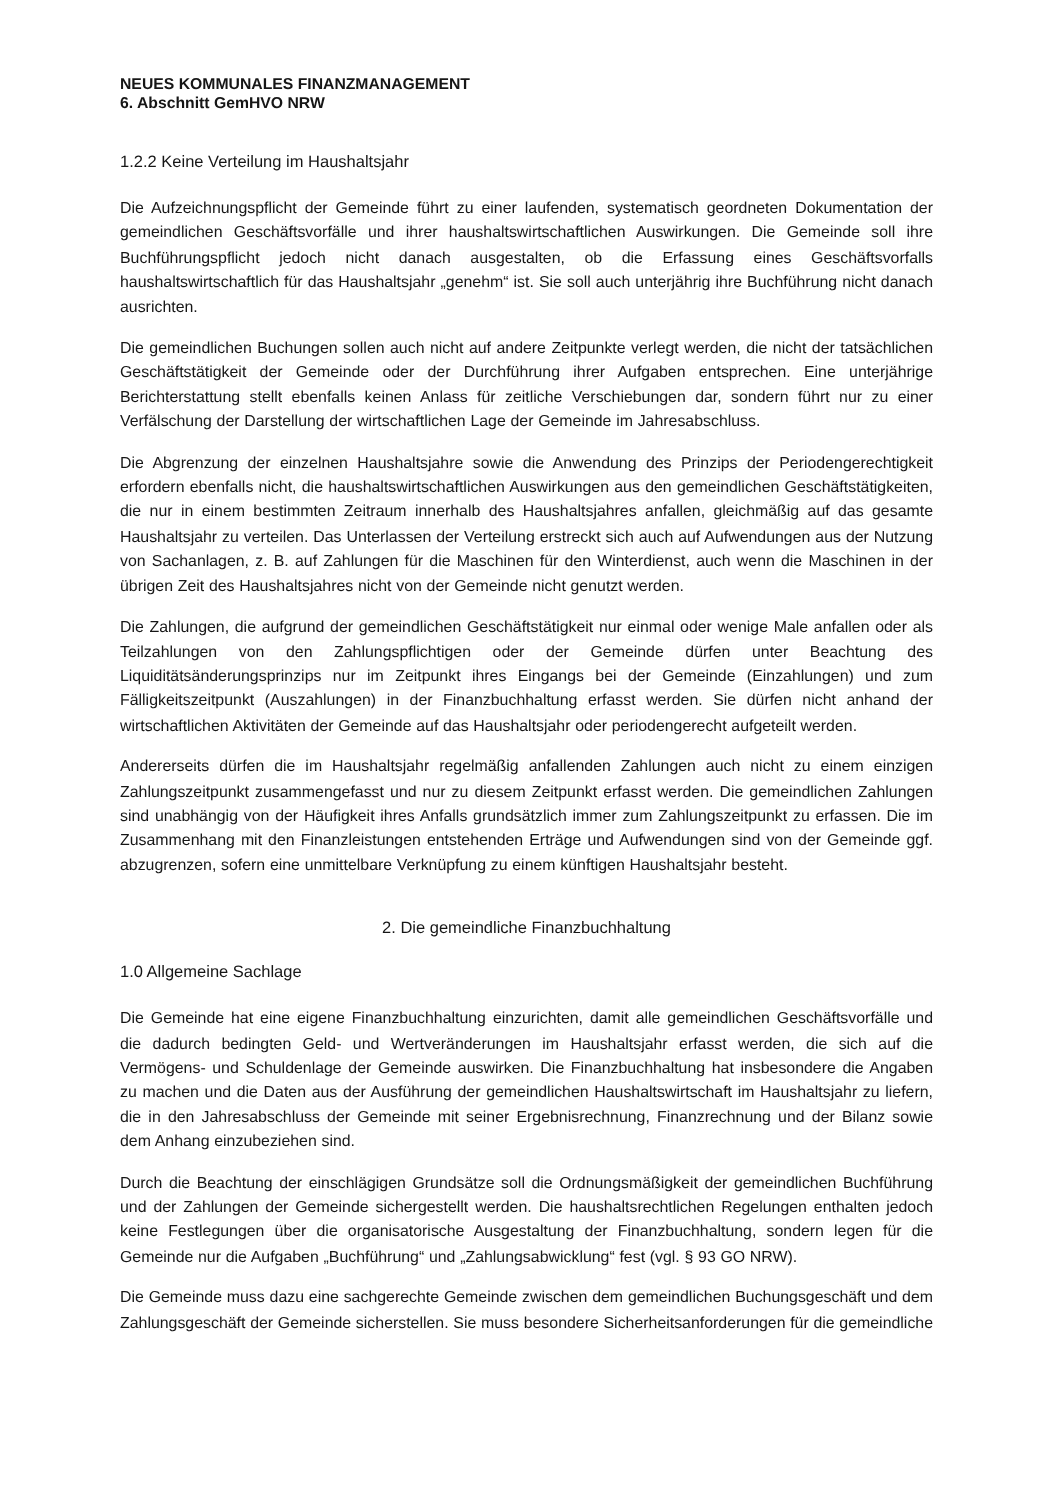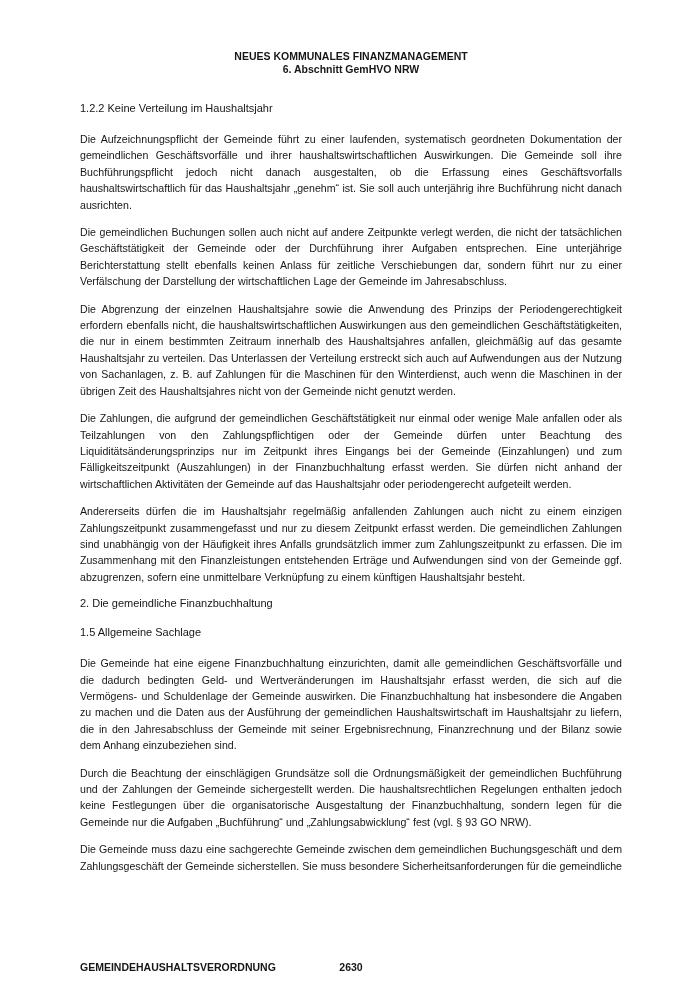--- a/index.html
+++ b/index.html
@@ -14,32 +14,32 @@
     color: #161616;
     overflow: hidden;
   }
   .content {
     position: absolute;
     left: 80px;
     right: 78px;
     top: 50px;
   }
   .doc-header {
-    text-align: center;
+    text-align: left;
     font-weight: bold;
     font-size: 10.5px;
     line-height: 13px;
     margin-bottom: 26px;
   }
   .heading {
     font-size: 11px;
     font-weight: normal;
     margin: 0 0 17px 0;
   }
-  .heading.mt-lg { margin-top: 12px; }
+  .heading.mt-lg { margin-top: 28px; text-align: center; }
   .heading.mt-md { margin-top: 15px; }
   .para {
     font-size: 10.6px;
     line-height: 16.4px;
     text-align: justify;
     margin-bottom: 11px;
     hyphens: auto;
     -webkit-hyphens: auto;
     word-spacing: 0.2px;
   }
@@ -72,26 +72,22 @@
 
     <div class="heading">1.2.2 Keine Verteilung im Haushaltsjahr</div>
 
     <p class="para">Die Aufzeichnungspflicht der Gemeinde führt zu einer laufenden, systematisch geordneten Dokumentation der gemeindlichen Geschäftsvorfälle und ihrer haushaltswirtschaftlichen Auswirkungen. Die Gemeinde soll ihre Buchführungspflicht jedoch nicht danach ausgestalten, ob die Erfassung eines Geschäftsvorfalls haushaltswirtschaftlich für das Haushaltsjahr „genehm“ ist. Sie soll auch unterjährig ihre Buchführung nicht danach ausrichten.</p>
     <p class="para">Die gemeindlichen Buchungen sollen auch nicht auf andere Zeitpunkte verlegt werden, die nicht der tatsächlichen Geschäftstätigkeit der Gemeinde oder der Durchführung ihrer Aufgaben entsprechen. Eine unterjährige Berichterstattung stellt ebenfalls keinen Anlass für zeitliche Verschiebungen dar, sondern führt nur zu einer Verfälschung der Darstellung der wirtschaftlichen Lage der Gemeinde im Jahresabschluss.</p>
     <p class="para">Die Abgrenzung der einzelnen Haushaltsjahre sowie die Anwendung des Prinzips der Periodengerechtigkeit erfordern ebenfalls nicht, die haushaltswirtschaftlichen Auswirkungen aus den gemeindlichen Geschäftstätigkeiten, die nur in einem bestimmten Zeitraum innerhalb des Haushaltsjahres anfallen, gleichmäßig auf das gesamte Haushaltsjahr zu verteilen. Das Unterlassen der Verteilung erstreckt sich auch auf Aufwendungen aus der Nutzung von Sachanlagen, z. B. auf Zahlungen für die Maschinen für den Winterdienst, auch wenn die Maschinen in der übrigen Zeit des Haushaltsjahres nicht von der Gemeinde nicht genutzt werden.</p>
     <p class="para">Die Zahlungen, die aufgrund der gemeindlichen Geschäftstätigkeit nur einmal oder wenige Male anfallen oder als Teilzahlungen von den Zahlungspflichtigen oder der Gemeinde dürfen unter Beachtung des Liquiditätsänderungsprinzips nur im Zeitpunkt ihres Eingangs bei der Gemeinde (Einzahlungen) und zum Fälligkeitszeitpunkt (Auszahlungen) in der Finanzbuchhaltung erfasst werden. Sie dürfen nicht anhand der wirtschaftlichen Aktivitäten der Gemeinde auf das Haushaltsjahr oder periodengerecht aufgeteilt werden.</p>
     <p class="para">Andererseits dürfen die im Haushaltsjahr regelmäßig anfallenden Zahlungen auch nicht zu einem einzigen Zahlungszeitpunkt zusammengefasst und nur zu diesem Zeitpunkt erfasst werden. Die gemeindlichen Zahlungen sind unabhängig von der Häufigkeit ihres Anfalls grundsätzlich immer zum Zahlungszeitpunkt zu erfassen. Die im Zusammenhang mit den Finanzleistungen entstehenden Erträge und Aufwendungen sind von der Gemeinde ggf. abzugrenzen, sofern eine unmittelbare Verknüpfung zu einem künftigen Haushaltsjahr besteht.</p>
 
     <div class="heading mt-lg">2. Die gemeindliche Finanzbuchhaltung</div>
-    <div class="heading mt-md">1.5 Allgemeine Sachlage</div>
+    <div class="heading mt-md">1.0 Allgemeine Sachlage</div>
 
     <p class="para">Die Gemeinde hat eine eigene Finanzbuchhaltung einzurichten, damit alle gemeindlichen Geschäftsvorfälle und die dadurch bedingten Geld- und Wertveränderungen im Haushaltsjahr erfasst werden, die sich auf die Vermögens- und Schuldenlage der Gemeinde auswirken. Die Finanzbuchhaltung hat insbesondere die Angaben zu machen und die Daten aus der Ausführung der gemeindlichen Haushaltswirtschaft im Haushaltsjahr zu liefern, die in den Jahresabschluss der Gemeinde mit seiner Ergebnisrechnung, Finanzrechnung und der Bilanz sowie dem Anhang einzubeziehen sind.</p>
     <p class="para">Durch die Beachtung der einschlägigen Grundsätze soll die Ordnungsmäßigkeit der gemeindlichen Buchführung und der Zahlungen der Gemeinde sichergestellt werden. Die haushaltsrechtlichen Regelungen enthalten jedoch keine Festlegungen über die organisatorische Ausgestaltung der Finanzbuchhaltung, sondern legen für die Gemeinde nur die Aufgaben „Buchführung“ und „Zahlungsabwicklung“ fest (vgl. § 93 GO NRW).</p>
     <p class="para">Die Gemeinde muss dazu eine sachgerechte Gemeinde zwischen dem gemeindlichen Buchungsgeschäft und dem Zahlungsgeschäft der Gemeinde sicherstellen. Sie muss besondere Sicherheitsanforderungen für die gemeindliche</p>
 
   </div>
 
-  <div class="doc-footer">
-    <span>GEMEINDEHAUSHALTSVERORDNUNG</span>
-    <span class="page-number">2630</span>
-  </div>
 
 </div>
 
 </body></html>

